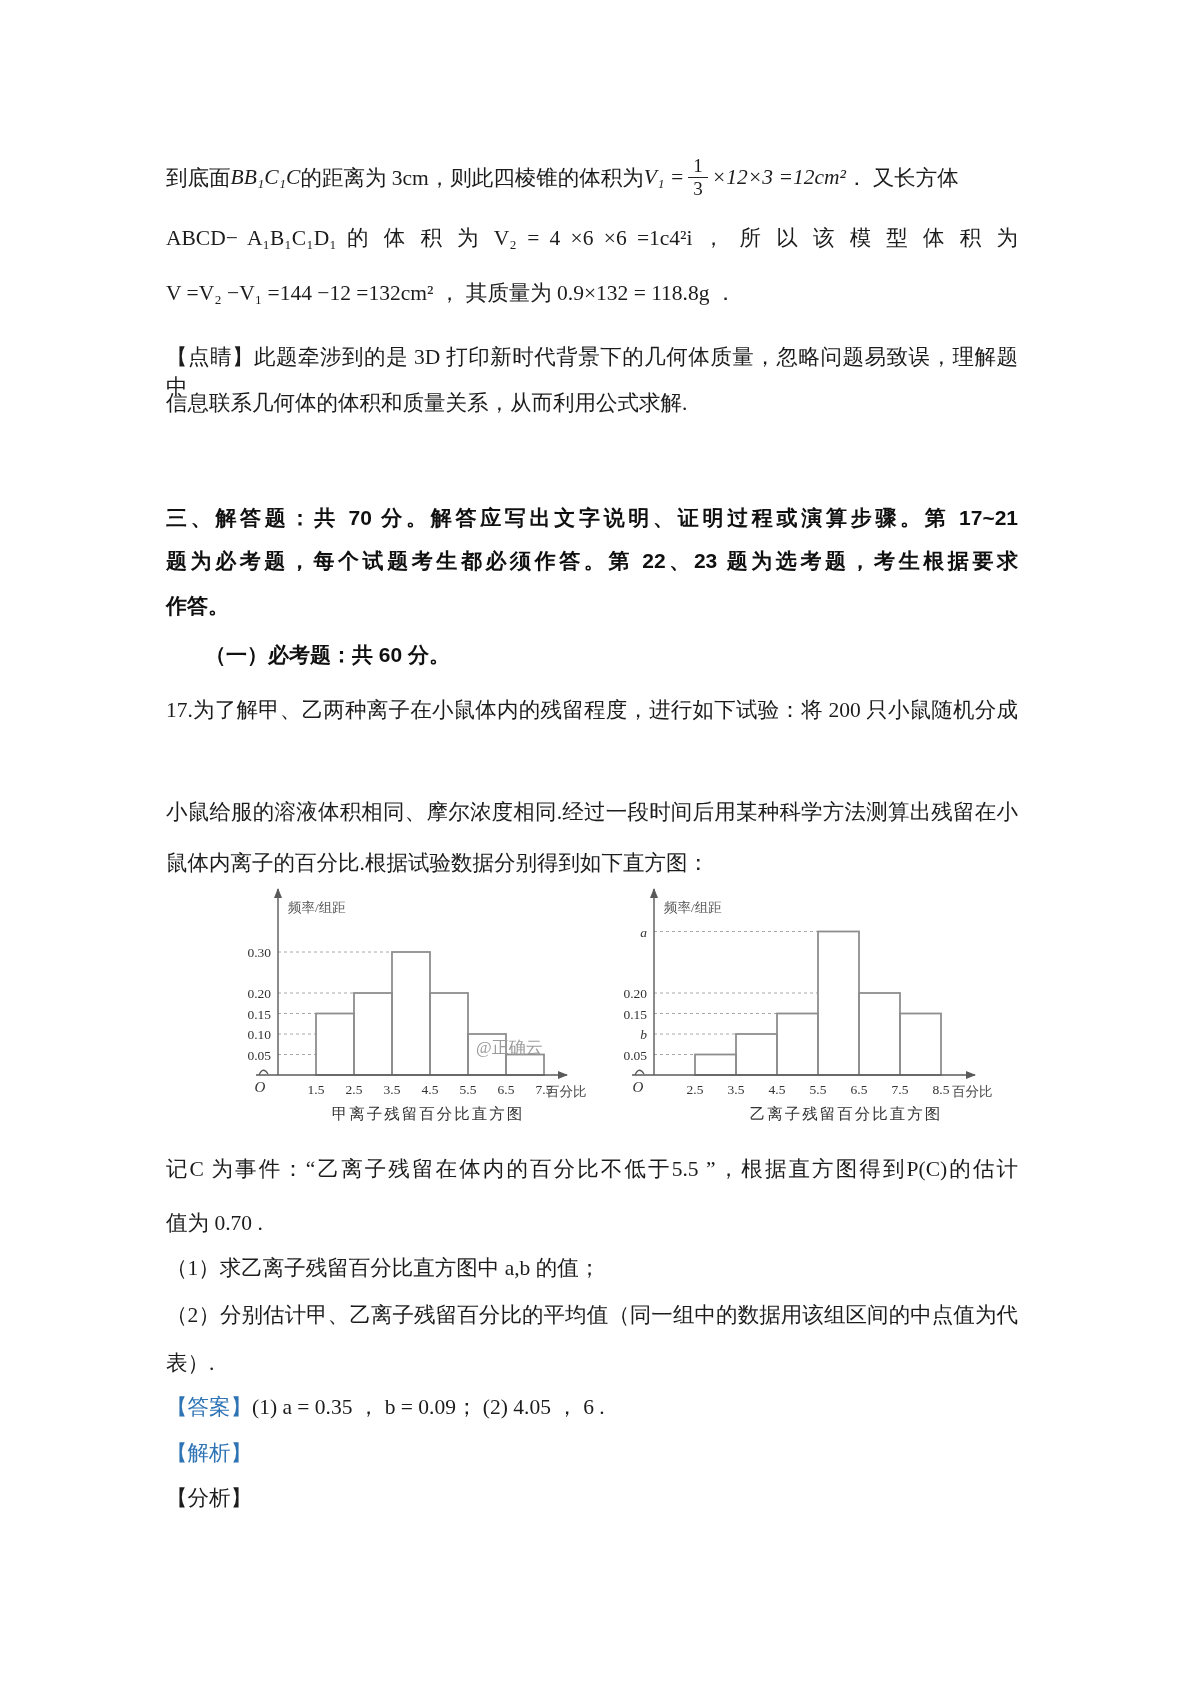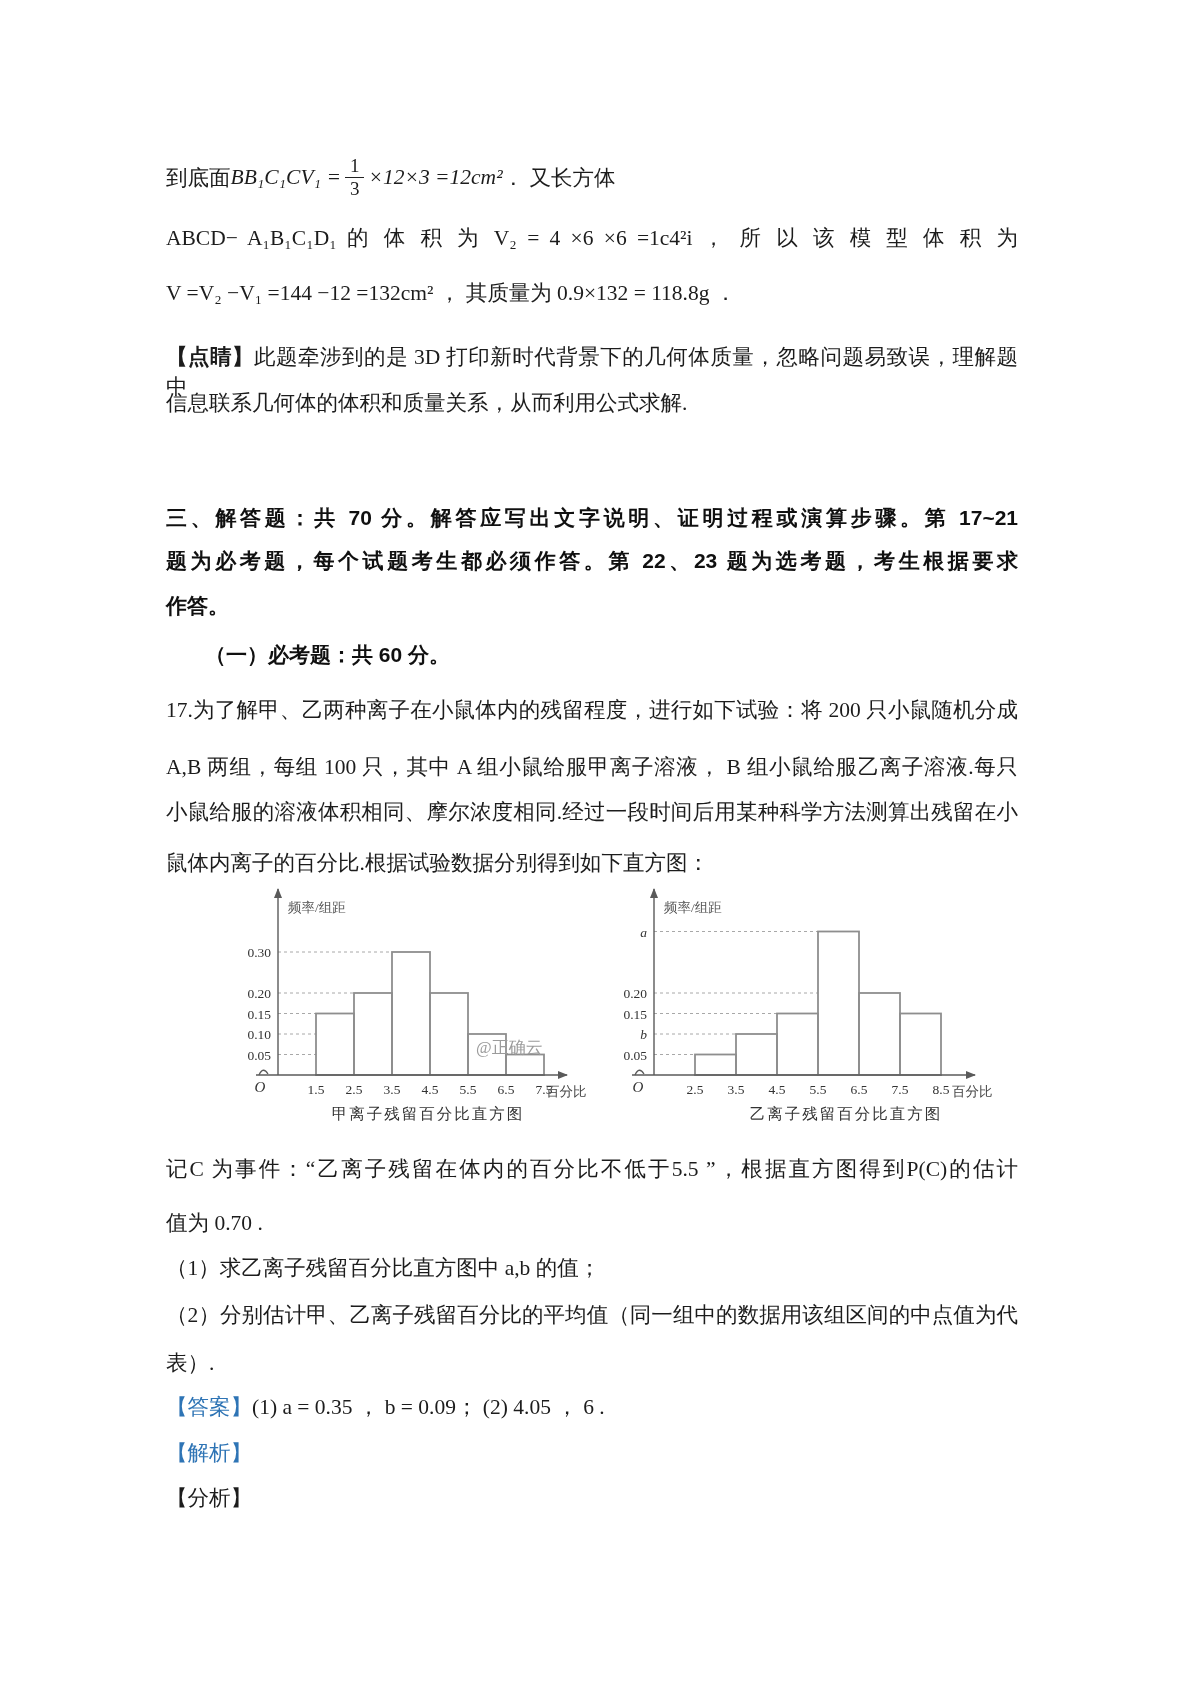--- a/index.html
+++ b/index.html
@@ -3,36 +3,37 @@
 <meta charset="utf-8">
 <style>
   html,body{margin:0;padding:0;background:#ffffff;}
   .page{position:relative;width:1200px;height:1698px;background:#fff;overflow:hidden;
         font-family:"Liberation Serif","DejaVu Serif",serif;color:#1c1c1c;}
   .ln{position:absolute;left:166px;width:852px;font-size:21.5px;line-height:30px;white-space:normal;}
   .j{text-align:justify;text-align-last:justify;}
   .hd{font-family:"Liberation Sans","DejaVu Sans",sans-serif;font-weight:700;font-size:21px;line-height:34px;color:#101010;}
   .eq{display:flex;align-items:center;height:58px;line-height:normal;}
   .m{font-style:italic;}
-  .bold{font-weight:bold;}
+  .bold{font-weight:normal;}
   .blue{color:#2e74b5;}
   .frac{display:inline-flex;flex-direction:column;align-items:center;margin:0 4px;font-size:19px;line-height:1.15;}
   .fnum{border-bottom:1.6px solid #222;padding:0 5px;}
   svg.chart{position:absolute;}
   #chart-jia{left:236px;top:855px;}
   #chart-yi{left:596px;top:855px;}
 </style>
 </head>
 <body>
 
 <div class="page">
 
   <div class="ln eq" style="top:148px">
     <span>到底面</span>
       <i class="m">BB₁C₁C</i>
+      <span> 的距离为 3cm，则此四棱锥的体积为</span>
       <i class="m">V₁ =</i>
       <span class="frac">
         <span class="fnum">1</span>
         <span class="fden">3</span>
       </span>
       <i class="m">×12×3 =12cm²</i>
       <span>． 又长方体</span>
   </div>
 
   <div class="ln j" style="top:223px">ABCD− A₁B₁C₁D₁ 的 体 积 为 V₂ = 4 ×6 ×6 =1c4²i ， 所 以 该 模 型 体 积 为</div>
@@ -42,21 +43,20 @@
     <span class="bold">【点睛】</span><span>此题牵涉到的是 3D 打印新时代背景下的几何体质量，忽略问题易致误，理解题中</span>
   </div>
   <div class="ln" style="top:388px">信息联系几何体的体积和质量关系，从而利用公式求解.</div>
 
   <div class="ln hd j" style="top:501px">三、解答题：共 70 分。解答应写出文字说明、证明过程或演算步骤。第 17~21</div>
   <div class="ln hd j" style="top:544px">题为必考题，每个试题考生都必须作答。第 22、23 题为选考题，考生根据要求</div>
   <div class="ln hd" style="top:589px">作答。</div>
   <div class="ln hd" style="top:638px;left:205px">（一）必考题：共 60 分。</div>
 
   <div class="ln j" style="top:695px">17.为了解甲、乙两种离子在小鼠体内的残留程度，进行如下试验：将 200 只小鼠随机分成</div>
-  <div class="ln j" style="top:752px">A,B 两组，每组 100 只，其中 A 组小鼠给服甲离子溶液， B 组小鼠给服乙离子溶液.每只</div>
   <div class="ln" style="top:848px">鼠体内离子的百分比.根据试验数据分别得到如下直方图：</div>
   <div class="ln j" style="top:797px">小鼠给服的溶液体积相同、摩尔浓度相同.经过一段时间后用某种科学方法测算出残留在小</div>
 
   <svg id="chart-jia" class="chart" width="360" height="275">
       <line x1="42" y1="199.5" x2="80" y2="199.5" stroke="#a8a8a8" stroke-width="1" stroke-dasharray="3,3"></line>
       <text x="35" y="204.5" font-size="13.5" fill="#333" text-anchor="end" font-family="&quot;Liberation Serif&quot;,&quot;DejaVu Serif&quot;,serif" font-style="normal" letter-spacing="0">0.05</text>
       <line x1="42" y1="179" x2="80" y2="179" stroke="#a8a8a8" stroke-width="1" stroke-dasharray="3,3"></line>
       <text x="35" y="184" font-size="13.5" fill="#333" text-anchor="end" font-family="&quot;Liberation Serif&quot;,&quot;DejaVu Serif&quot;,serif" font-style="normal" letter-spacing="0">0.10</text>
       <line x1="42" y1="158.5" x2="80" y2="158.5" stroke="#a8a8a8" stroke-width="1" stroke-dasharray="3,3"></line>
       <text x="35" y="163.5" font-size="13.5" fill="#333" text-anchor="end" font-family="&quot;Liberation Serif&quot;,&quot;DejaVu Serif&quot;,serif" font-style="normal" letter-spacing="0">0.15</text>

